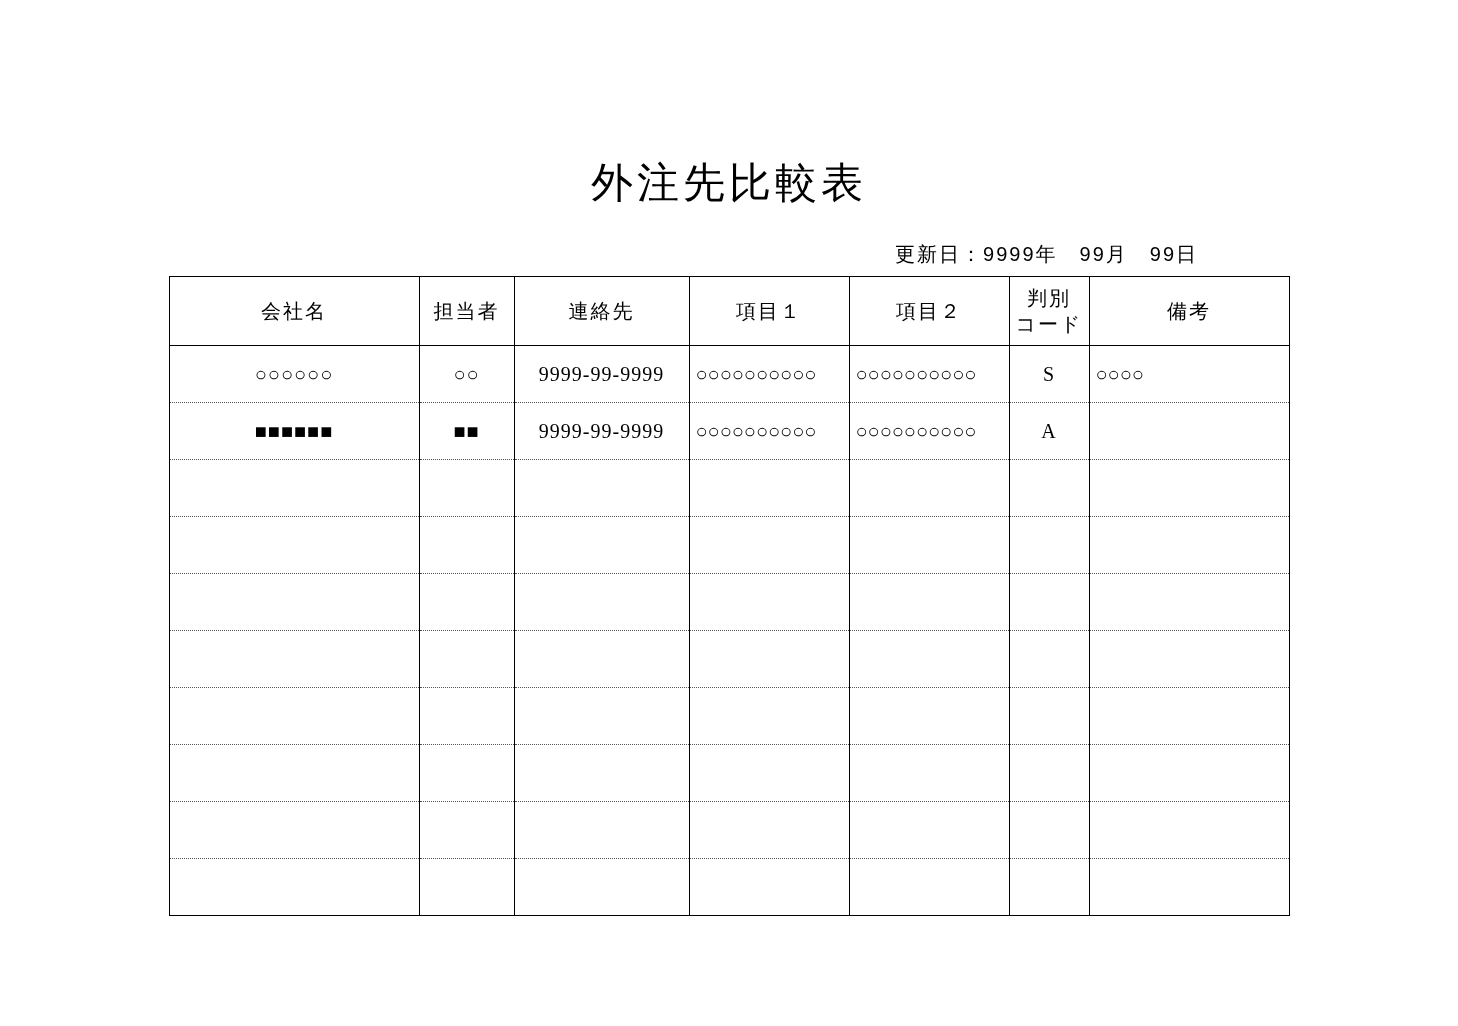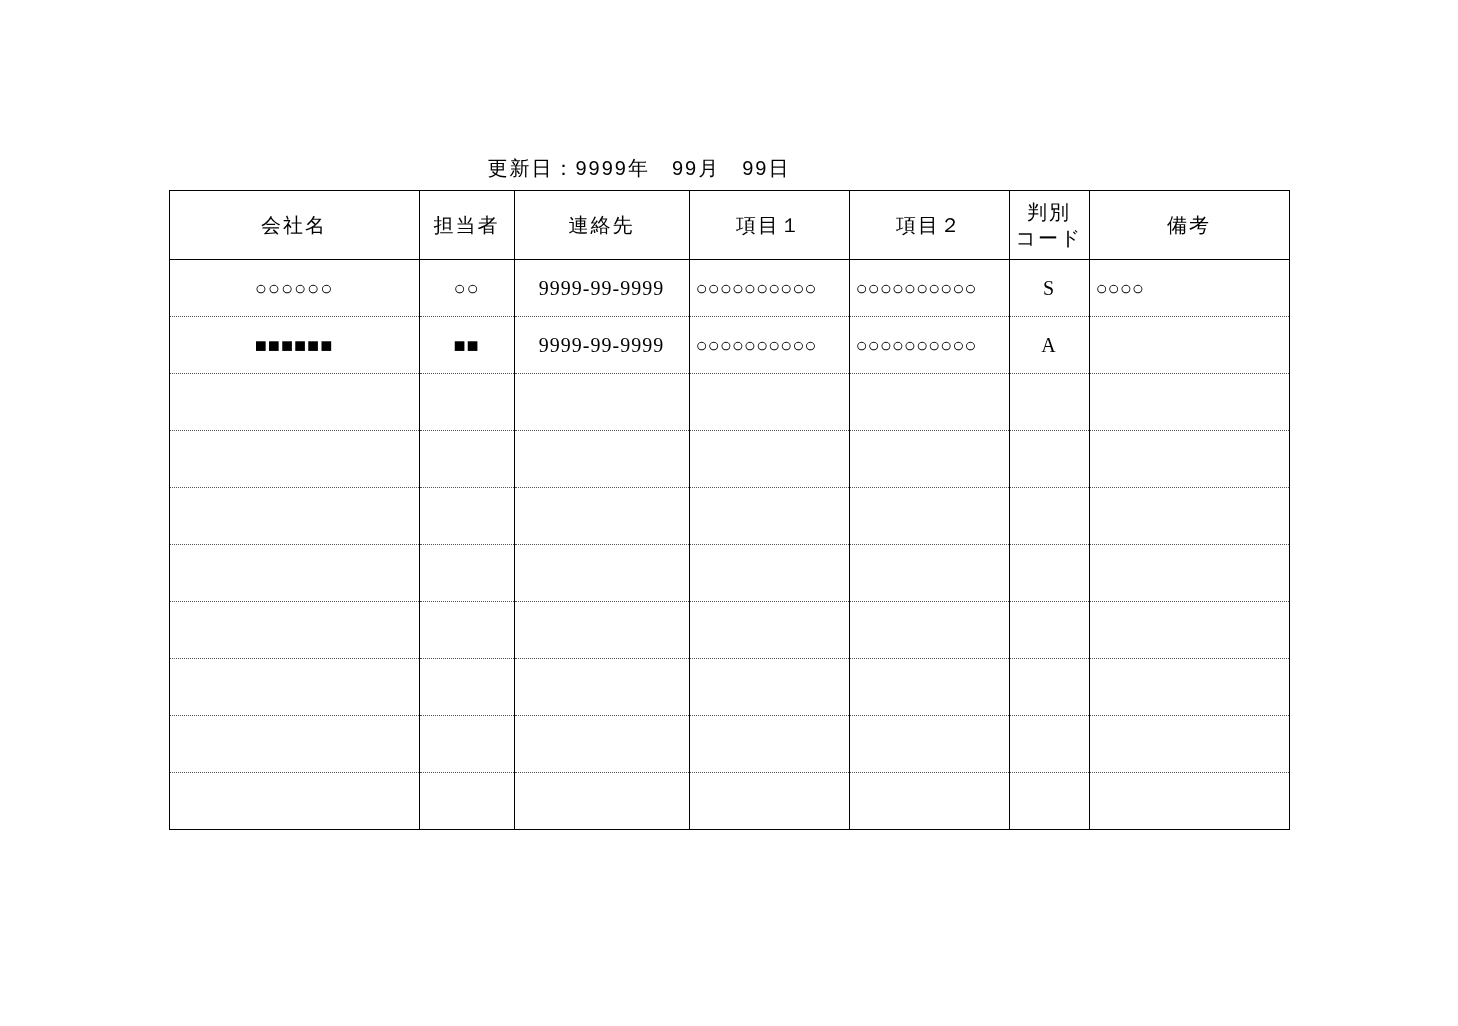--- a/index.html
+++ b/index.html
@@ -15,21 +15,21 @@
       padding: 155px 80px 40px 80px;
     }
     .title {
       text-align: center;
       font-size: 42px;
       font-weight: 400;
       letter-spacing: 4px;
       margin-bottom: 30px;
     }
     .update-line {
-      text-align: center;
+      text-align: right;
       font-size: 20px;
       letter-spacing: 2px;
       margin-right: 180px;
       margin-bottom: 8px;
     }
     table.comparison {
       border-collapse: collapse;
       margin: 0 auto;
       width: 1120px;
       table-layout: fixed;
@@ -67,20 +67,21 @@
     .col-code    { width: 80px;  }
     .col-notes   { width: 200px; }
     td.center { text-align: center; letter-spacing: 1px; }
     td.left   { text-align: left; padding-left: 8px; line-height: 1.35; word-break: break-all; }
     .bold-glyph { letter-spacing: 3px; }
   </style>
 </head>
 <body>
 
 <div class="page">
+  <h1 class="title">外注先比較表</h1>
   <div class="update-line">更新日：9999年　99月　99日</div>
 
   <table class="comparison">
     <colgroup>
       <col class="col-company">
         <col class="col-person">
         <col class="col-contact">
       <col class="col-item1">
         <col class="col-item2">
         <col class="col-code">

